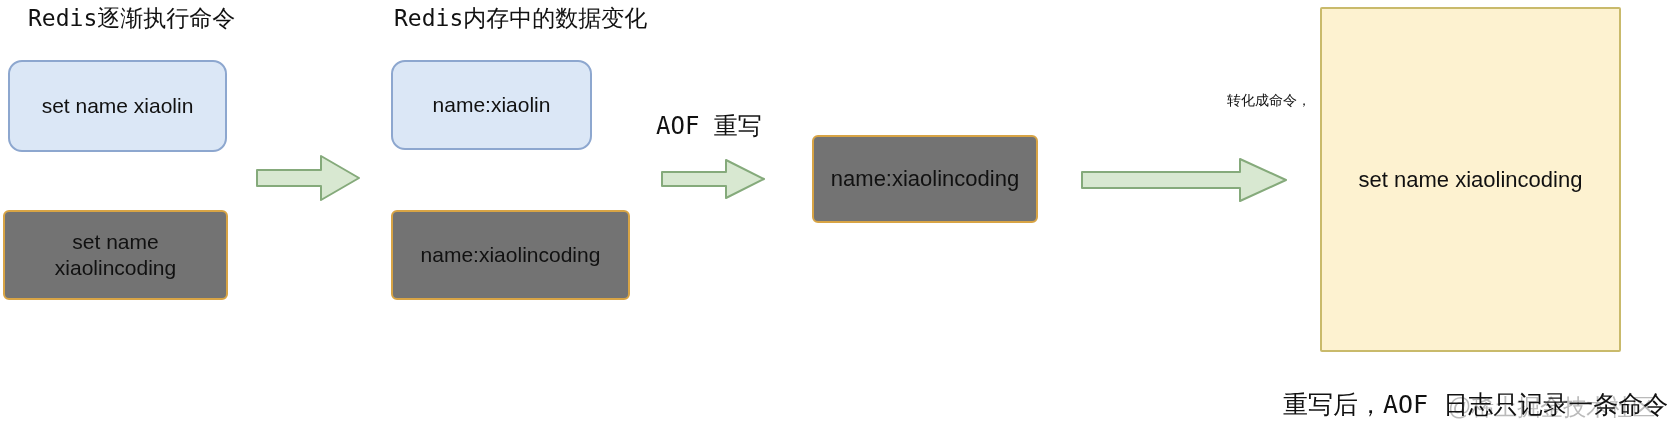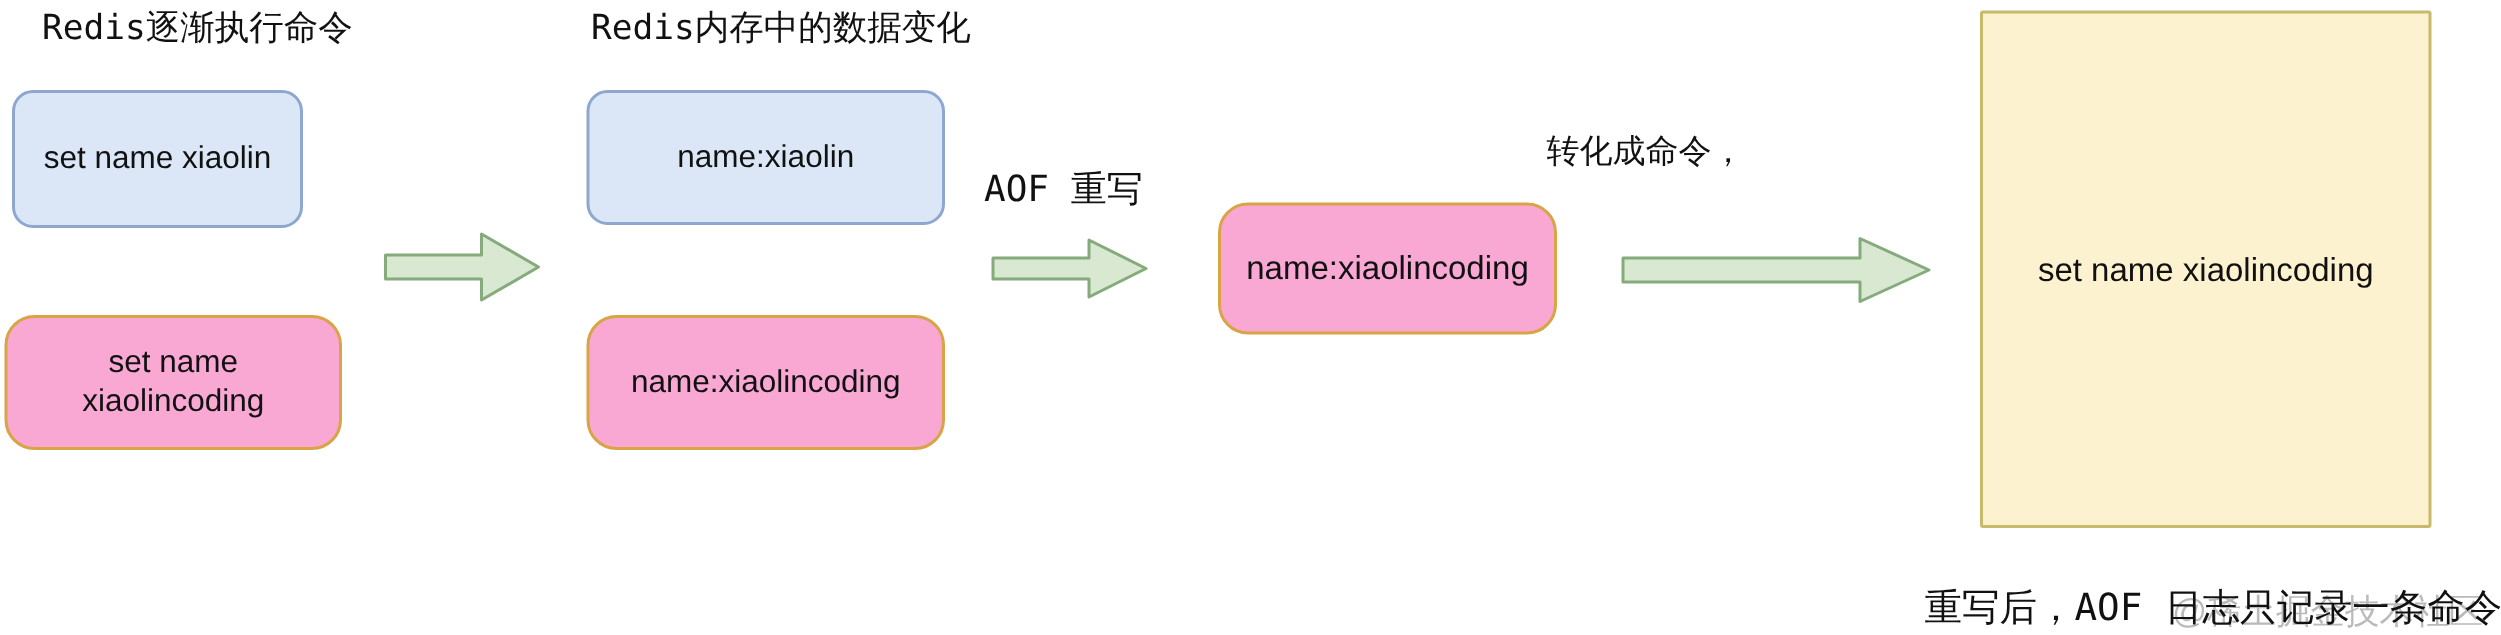--- a/index.html
+++ b/index.html
@@ -32,35 +32,35 @@
     box-sizing: border-box;
     line-height: 1.25;
   }
   .node-blue {
     background: #dbe7f6;
     border: 2px solid #8da7cf;
     border-radius: 14px;
     font-size: 21px;
   }
   .node-orange {
-    background: #f9a8d4;
+    background: #737373;
     border: 2px solid #d8a445;
-    border-radius: 20px;
+    border-radius: 6px;
     font-size: 21px;
   }
   .node-yellow {
     background: #fdf2d0;
     border: 2px solid #c9ba6b;
     border-radius: 2px;
     font-size: 22px;
   }
 
   .convert-label {
-    text-align: left;
-    font-size: 22px;
+    text-align: right;
+    font-size: 14px;
     line-height: 29px;
     font-weight: 500;
     white-space: nowrap;
   }
 
   .caption {
     font-size: 25px;
     z-index: 2;
   }
   .watermark {
@@ -72,35 +72,35 @@
   }
   svg.arrow { display: block; }
 </style>
 </head>
 <body>
 
 <div class="canvas">
 
   <div class="abs mono-mixed title-sm" style="left:28px; top:3px;">Redis逐渐执行命令</div>
 
-  <div class="abs node node-blue" style="left:8px; top:60px; width:194px; height:92px;">
+  <div class="abs node node-blue" style="left:8px; top:60px; width:219px; height:92px;">
     <span>set name xiaolin</span>
   </div>
 
   <div class="abs node node-orange" style="left:3px; top:210px; width:225px; height:90px; padding:0 28px;">
     <span>set name xiaolincoding</span>
   </div>
 
   <svg class="abs arrow" style="left:255px; top:152px;" width="106" height="52" viewBox="0 0 106 52">
     <path d="M2,18 L66,18 L66,4 L104,26 L66,48 L66,34 L2,34 Z" fill="#d8e8d1" stroke="#85aa7b" stroke-width="2" stroke-linejoin="round"></path>
   </svg>
 
   <div class="abs mono-mixed title-sm" style="left:394px; top:3px;">Redis内存中的数据变化</div>
 
-  <div class="abs node node-blue" style="left:391px; top:60px; width:239px; height:90px;">
+  <div class="abs node node-blue" style="left:391px; top:60px; width:201px; height:90px;">
     <span>name:xiaolin</span>
   </div>
 
   <div class="abs node node-orange" style="left:391px; top:210px; width:239px; height:90px;">
     <span>name:xiaolincoding</span>
   </div>
 
   <div class="abs mono-mixed" style="left:656px; top:110px; font-size:24px;">AOF 重写</div>
 
   <svg class="abs arrow" style="left:660px; top:156px;" width="106" height="46" viewBox="0 0 106 46">

